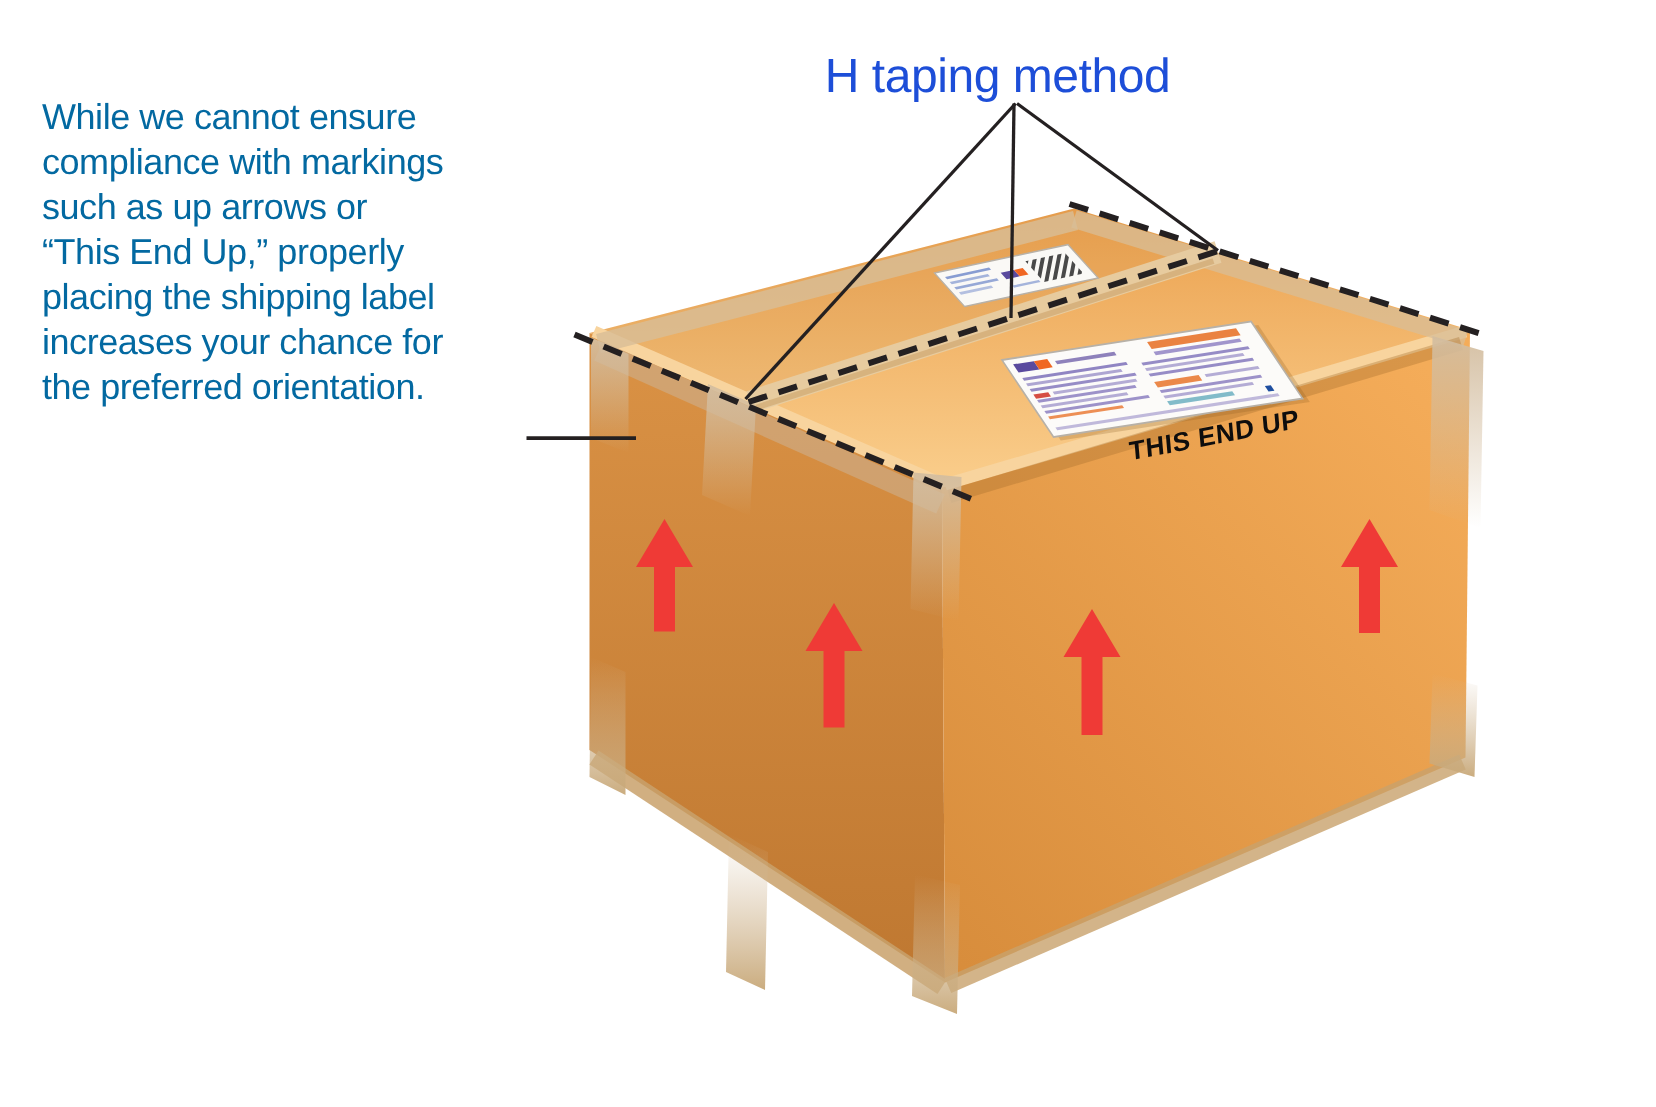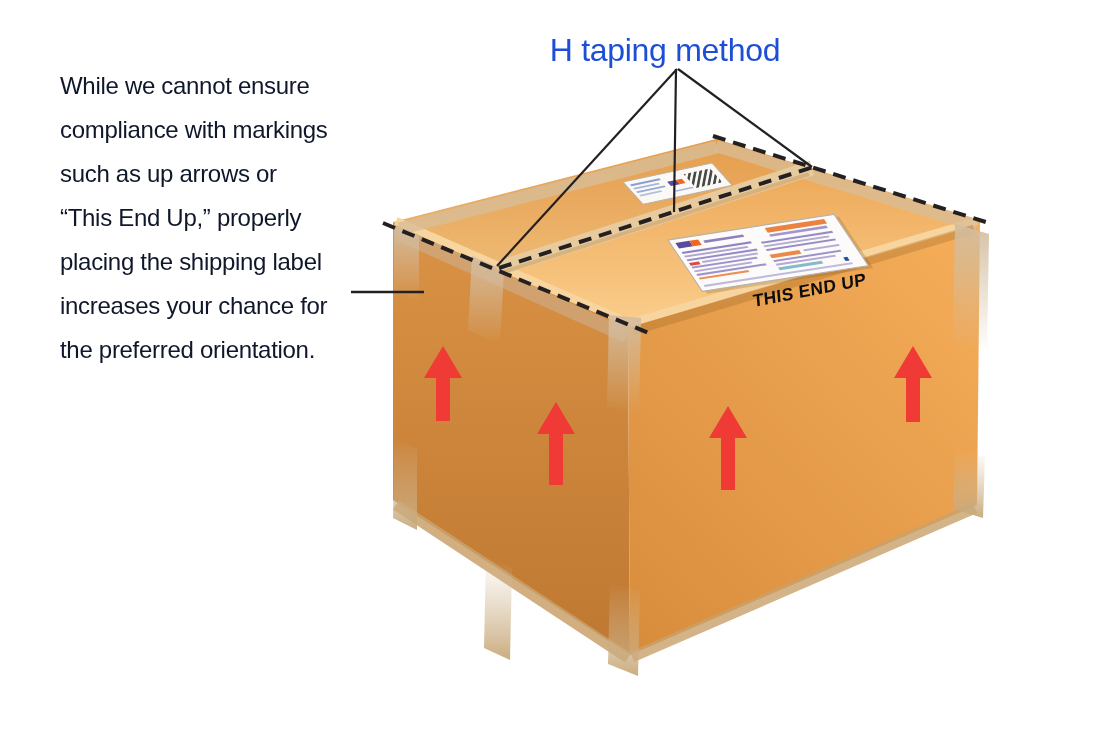--- a/index.html
+++ b/index.html
@@ -6,26 +6,26 @@
   .canvas{
     position:relative;
     width:1104px;height:738px;
     background:#ffffff;
     overflow:hidden;
     font-family:"Liberation Sans", sans-serif;
   }
   .diagram-svg{position:absolute;left:0;top:0;}
   .note-paragraph{
     position:absolute;
-    left:60px;top:64px;
+    left:28px;top:64px;
     width:340px;
     font-size:24px;
-    line-height:44px;
+    line-height:30px;
     letter-spacing:-0.3px;
-    color:#0f172a;
+    color:#0369a1;
     white-space:pre-line;
   }
   .h-taping-label{
     position:absolute;
     left:465px;top:32px;
     width:400px;
     text-align:center;
     font-size:32px;
     letter-spacing:-0.3px;
     color:#1d4ed8;

